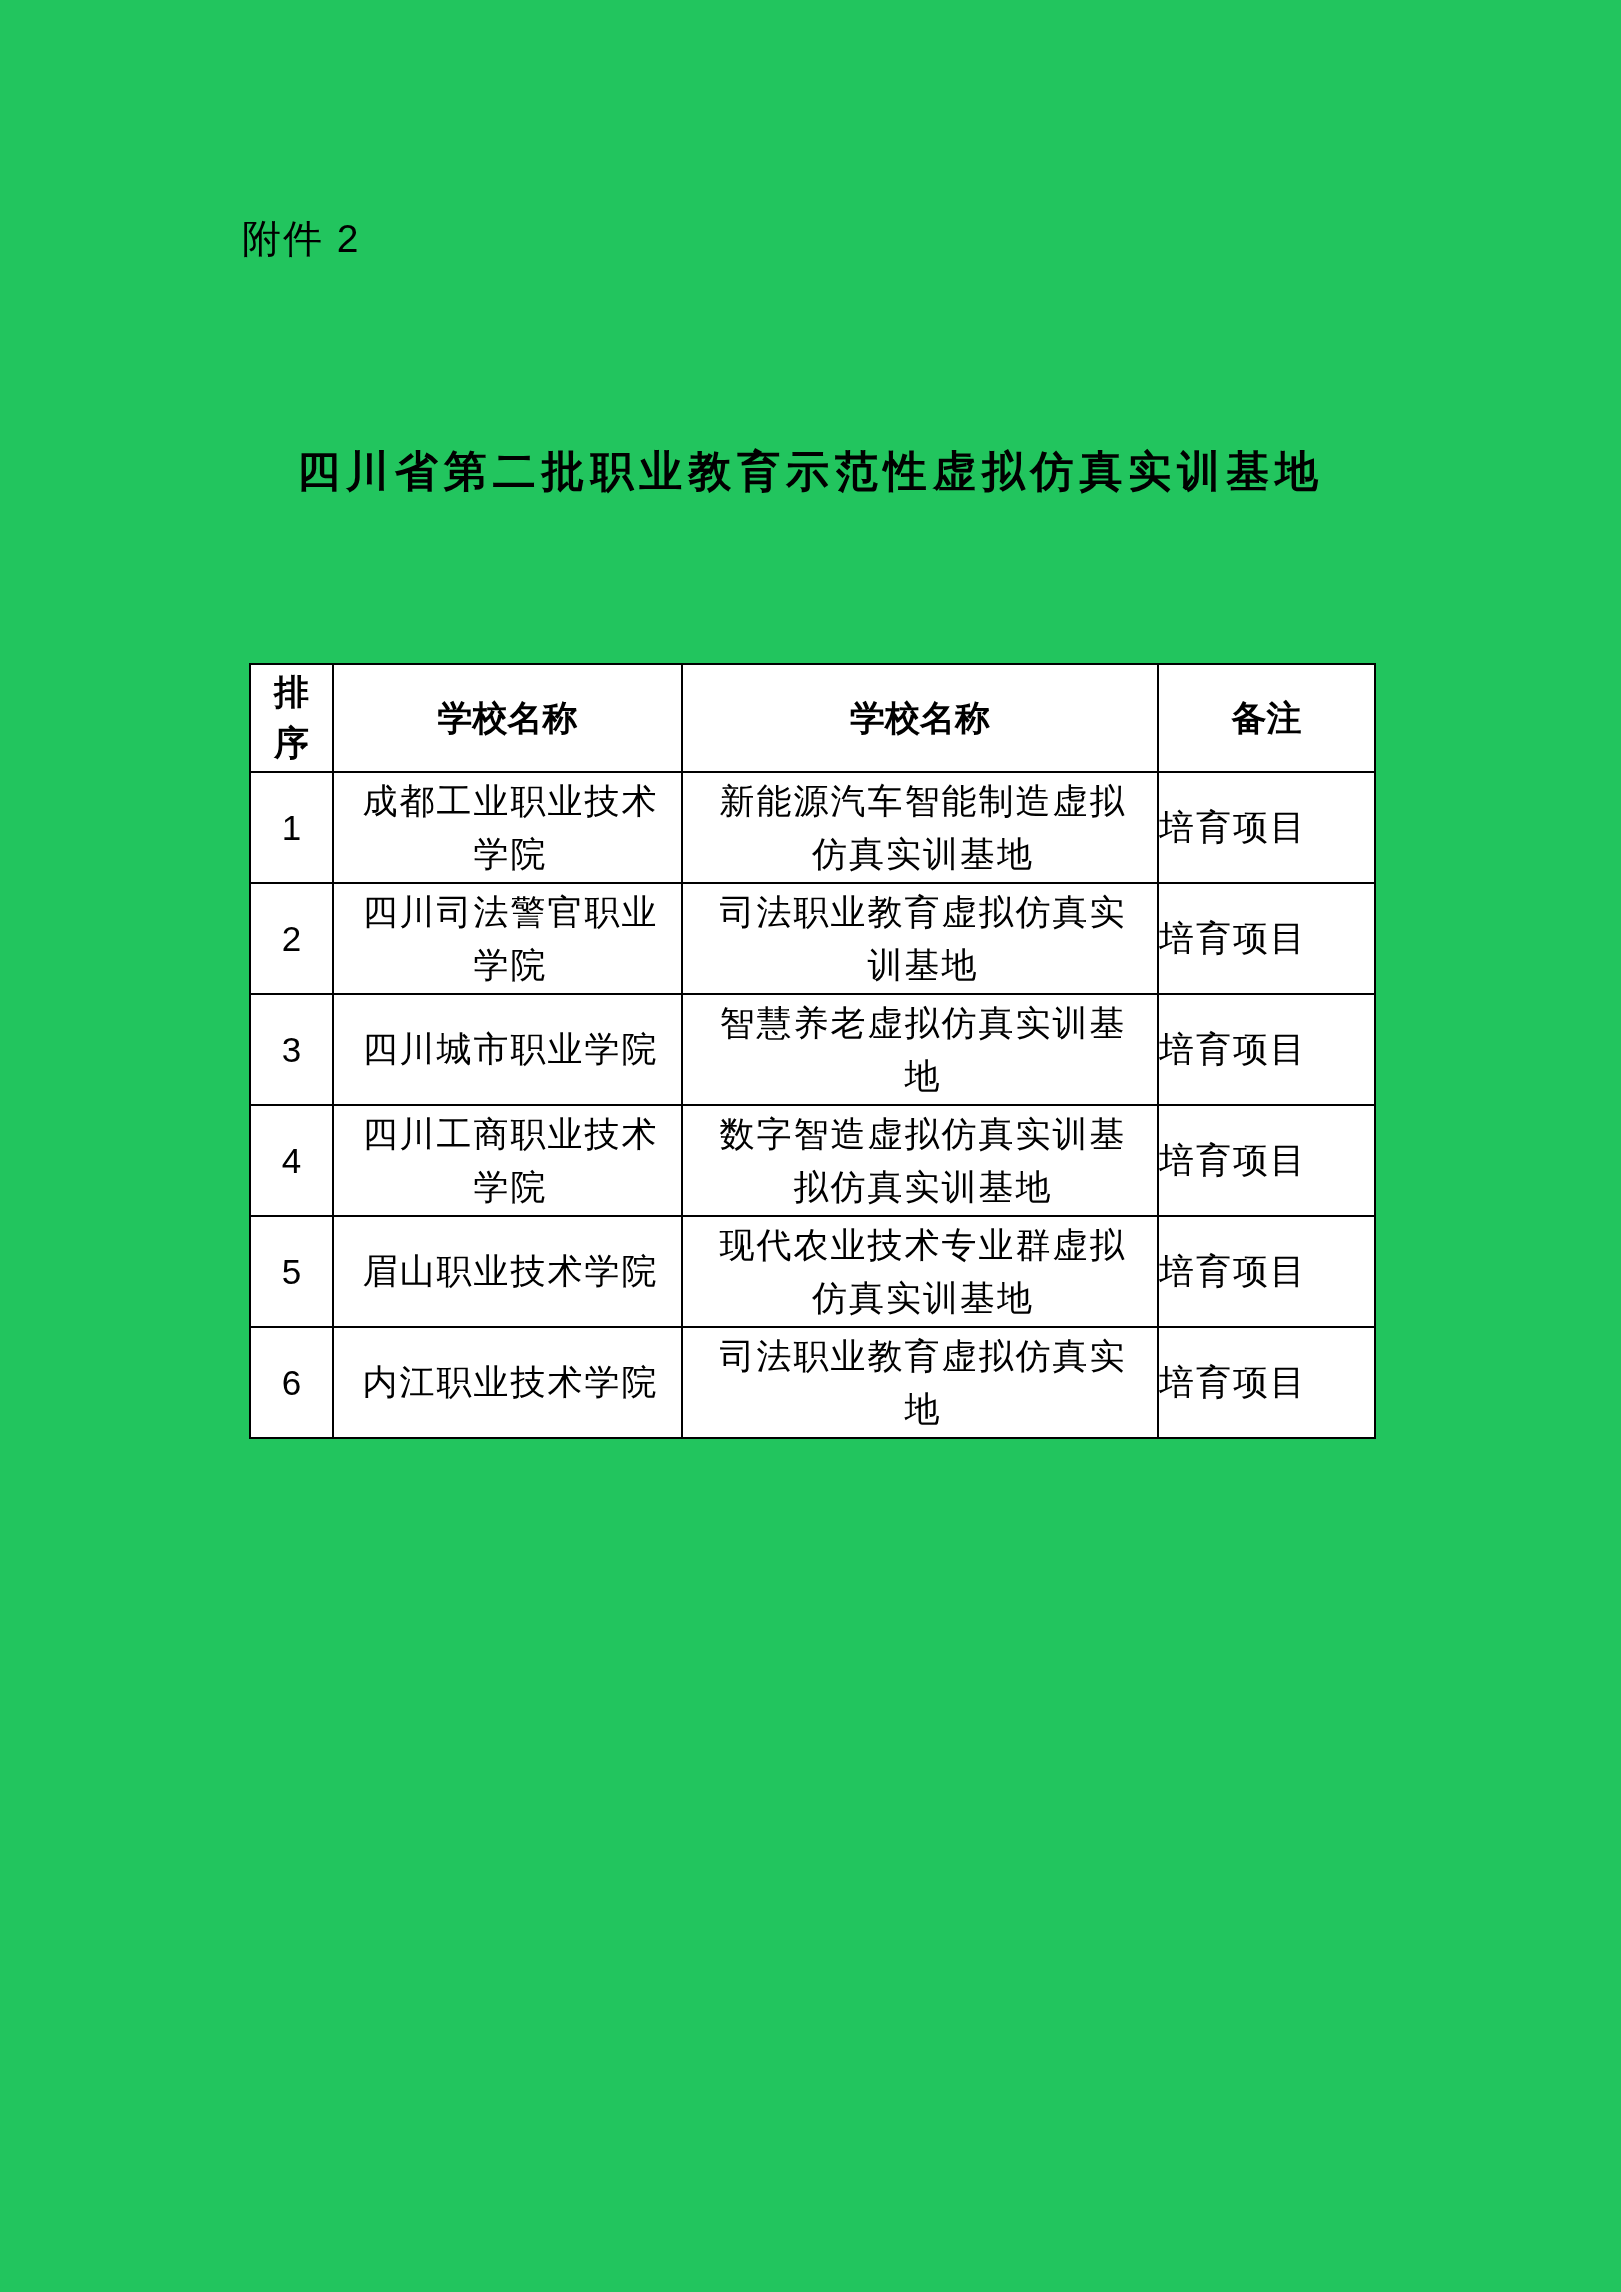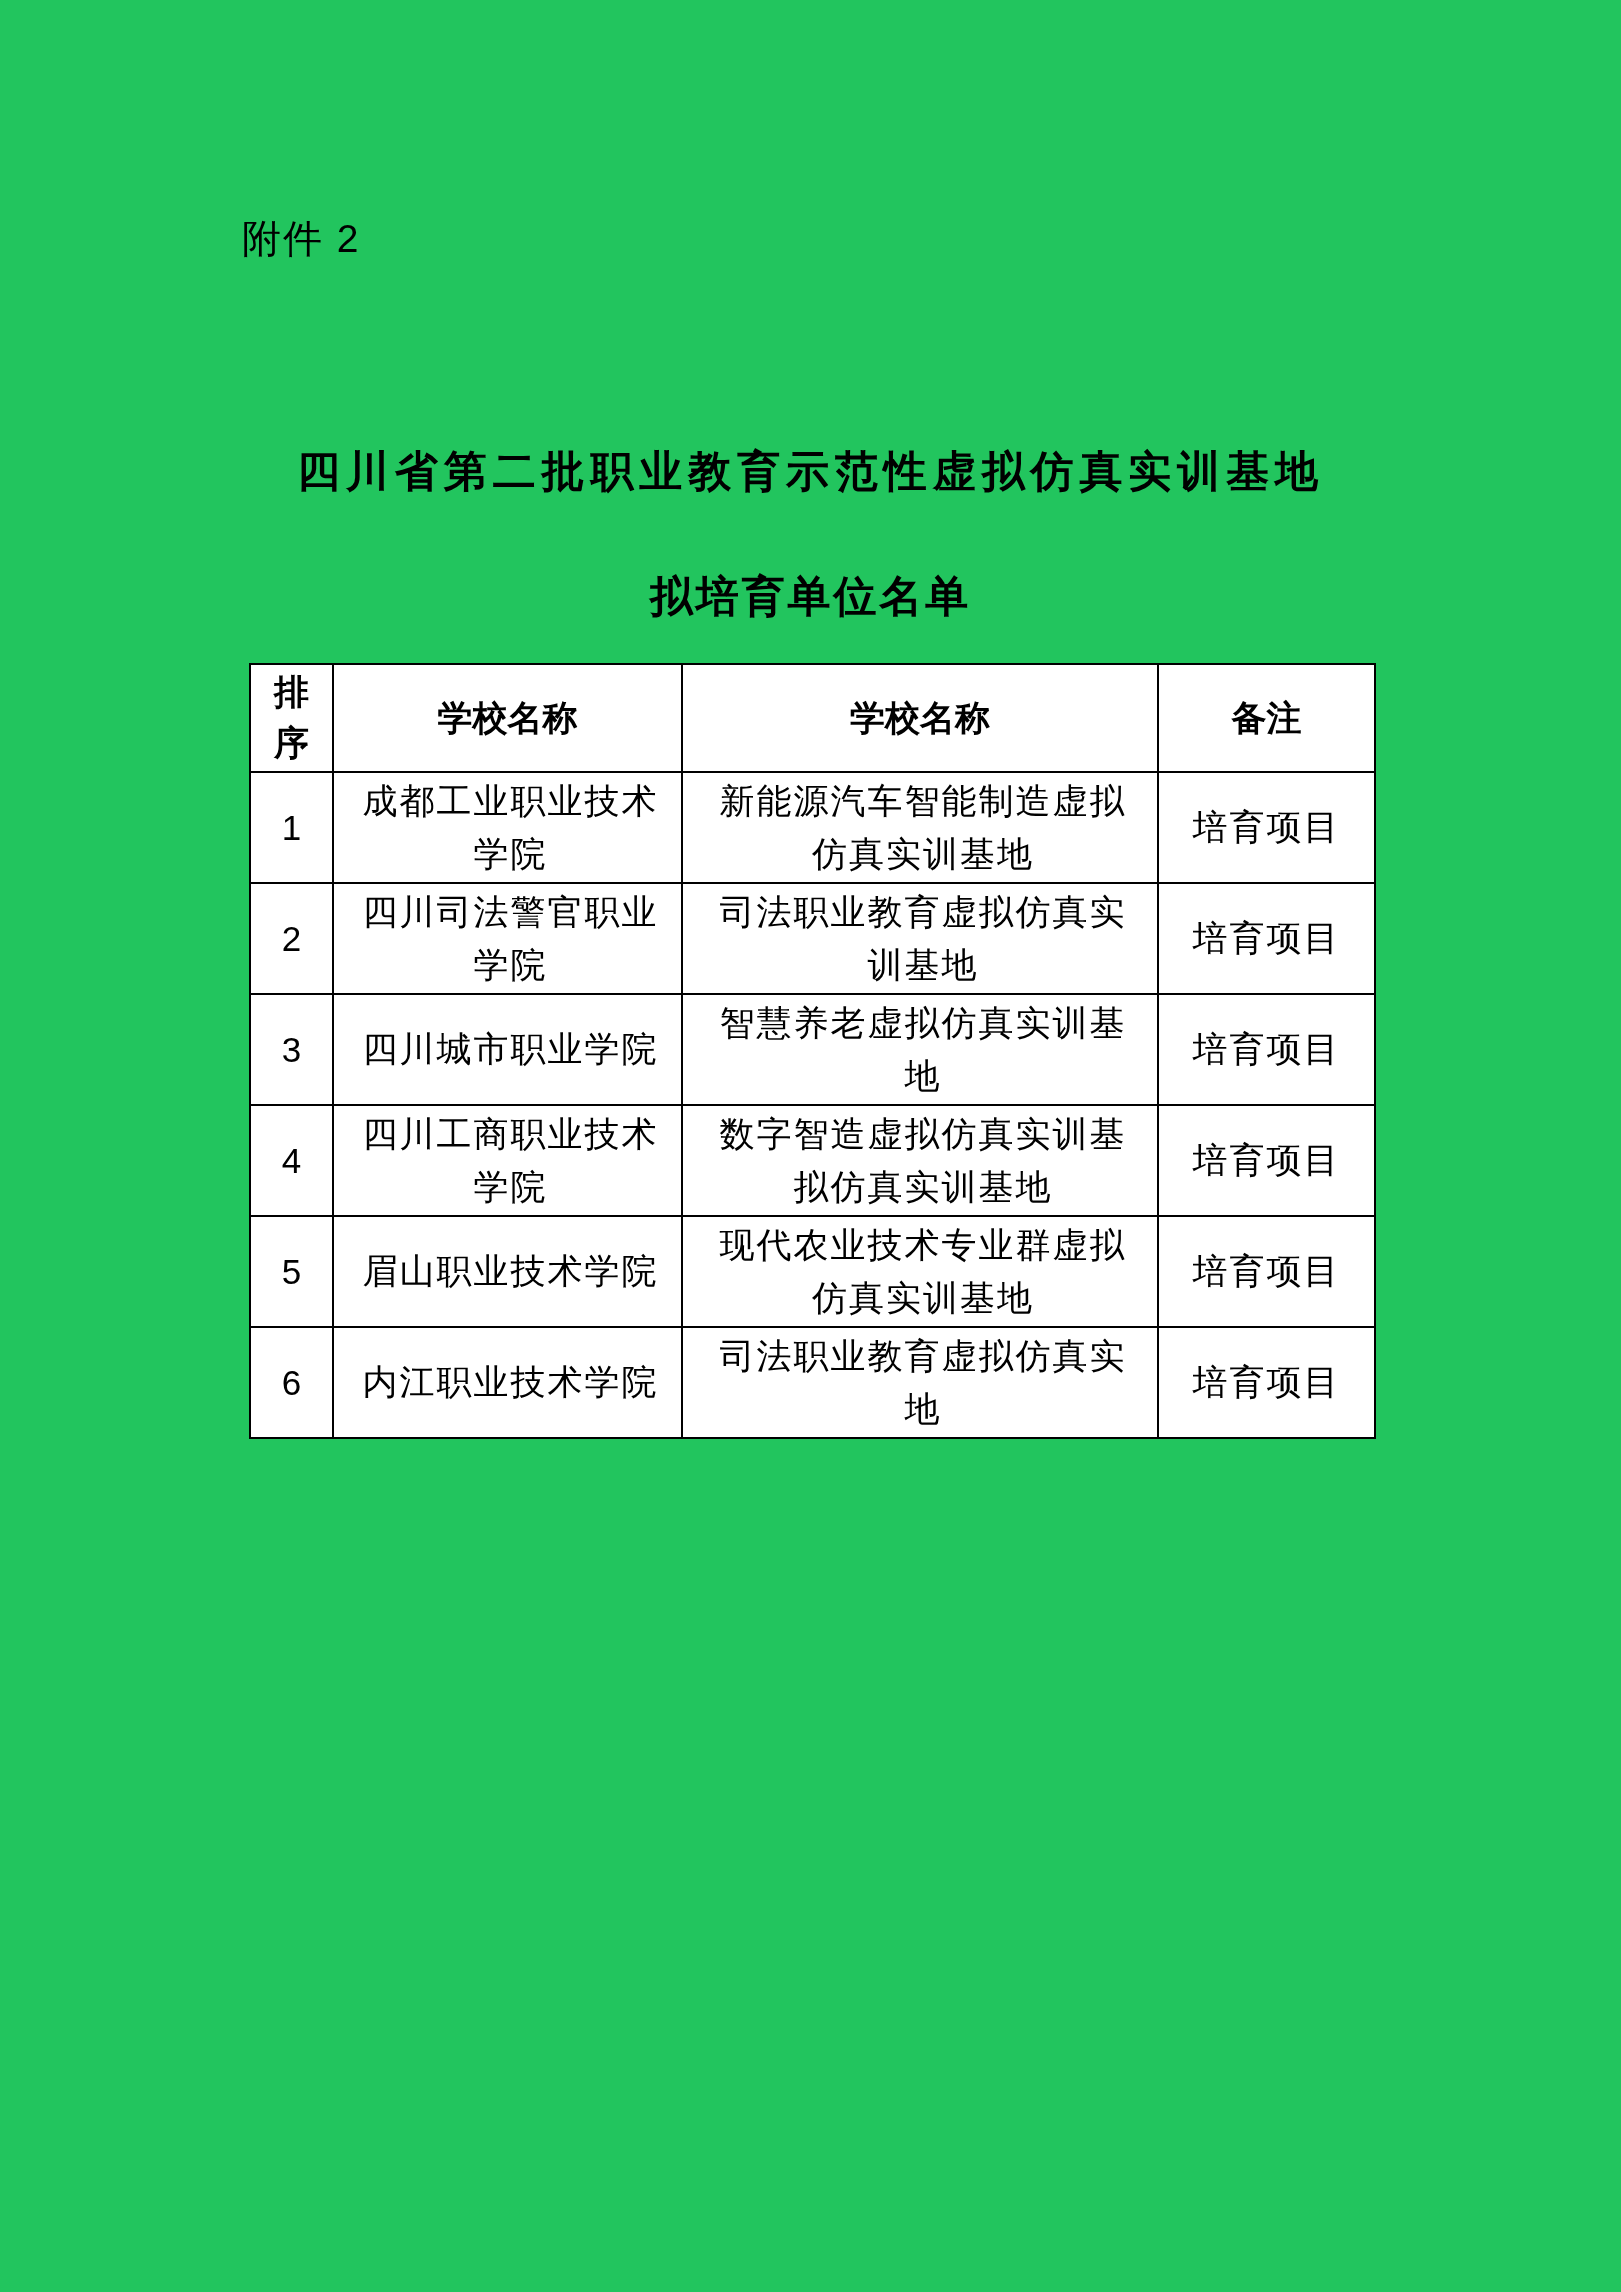--- a/index.html
+++ b/index.html
@@ -64,34 +64,32 @@
   }
   td.cell-school, td.cell-base {
     text-align: center;
     padding-left: 15.7px;
     padding-right: 9.8px;
     line-height: 53px;
     letter-spacing: 2px;
     white-space: pre-line;
   }
   td.cell-remark {
-    text-align: center;
     letter-spacing: 2px;
   }
 </style>
 </head>
 <body>
 
 <div class="page">
 
   <div class="attachment-label">附件 2</div>
 
   <div class="doc-title-line1">四川省第二批职业教育示范性虚拟仿真实训基地</div>
 
-  <div class="doc-title-line2">拟培育单位名单</div>
 
   <table class="roster">
     <colgroup>
       <col style="width:83px">
       <col style="width:349px">
       <col style="width:476px">
       <col style="width:217px">
     </colgroup>
     <thead>
       <tr>

